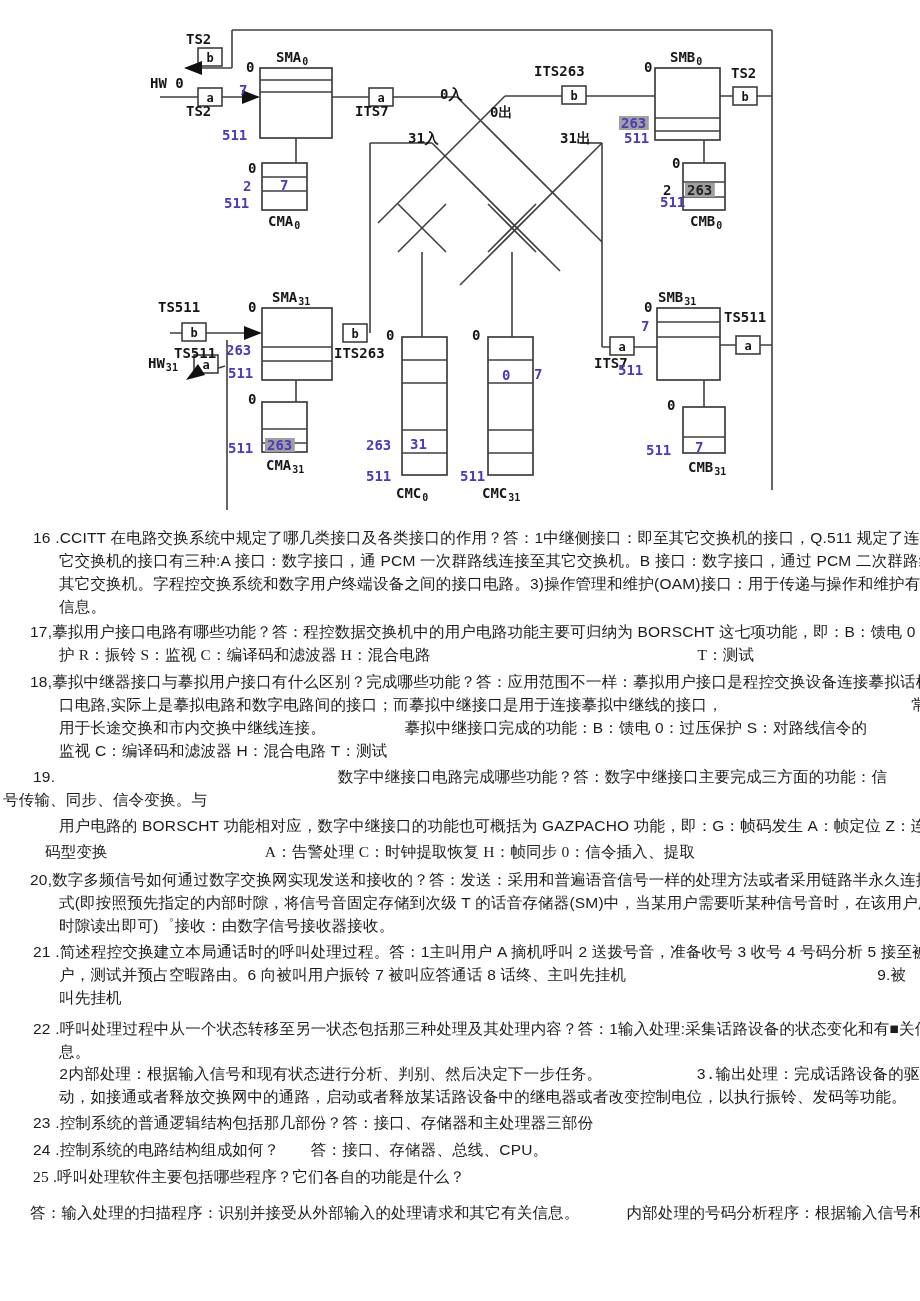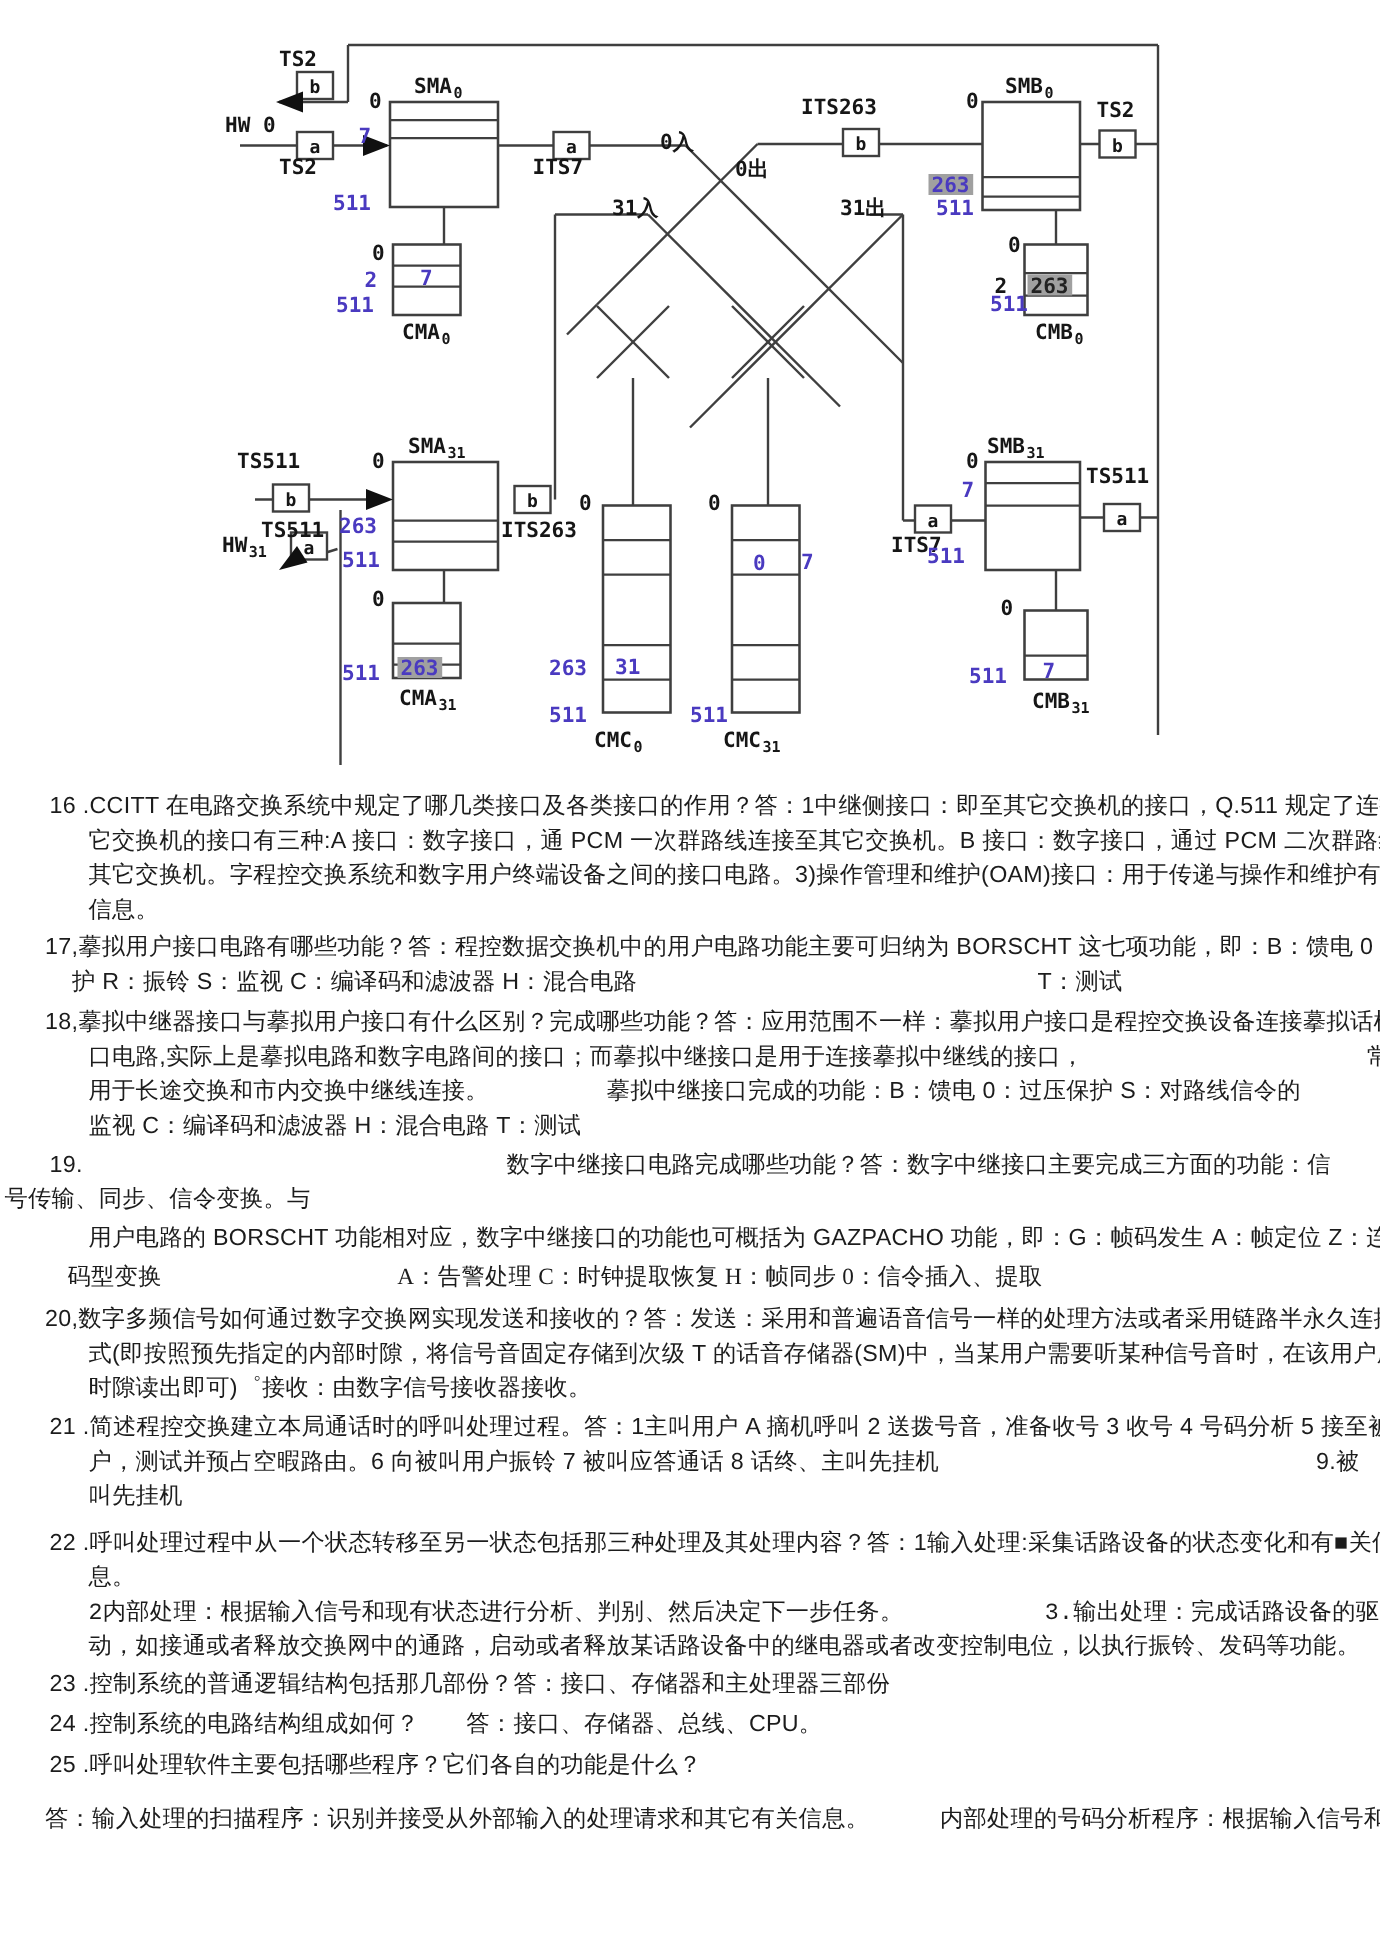--- a/index.html
+++ b/index.html
@@ -167,37 +167,37 @@
       <text x="618" y="375" font-size="14" font-weight="bold" fill="#4a3ac0" font-family="&quot;DejaVu Sans Mono&quot;,&quot;Liberation Sans&quot;,monospace">511</text>
       <text x="646" y="455" font-size="14" font-weight="bold" fill="#4a3ac0" font-family="&quot;DejaVu Sans Mono&quot;,&quot;Liberation Sans&quot;,monospace">511</text>
       <text x="695" y="452" font-size="14" font-weight="bold" fill="#4a3ac0" font-family="&quot;DejaVu Sans Mono&quot;,&quot;Liberation Sans&quot;,monospace">7</text>
     </svg>
   <div id="textlayer">
       <div class="tline" style="left: 33px; top: 527px;">16 .CCITT 在电路交换系统中规定了哪几类接口及各类接口的作用？答：1中继侧接口：即至其它交换机的接口，Q.511 规定了连接到其</div>
       <div class="tline" style="left: 59px; top: 550px;">它交换机的接口有三种:A 接口：数字接口，通 PCM 一次群路线连接至其它交换机。B 接口：数字接口，通过 PCM 二次群路线连接</div>
       <div class="tline" style="left: 59px; top: 573px;">其它交换机。字程控交换系统和数字用户终端设备之间的接口电路。3)操作管理和维护(OAM)接口：用于传递与操作和维护有关的</div>
       <div class="tline" style="left: 59px; top: 596px;">信息。</div>
       <div class="tline" style="left: 30px; top: 621px;">17,摹拟用户接口电路有哪些功能？答：程控数据交换机中的用户电路功能主要可归纳为 BORSCHT 这七项功能，即：B：馈电 0：过压保</div>
-      <div class="tline" style="left: 48px; top: 644px;">护 R：振铃 S：监视 C：编译码和滤波器 H：混合电路　　　　　　　　　　　　　　　　　T：测试</div>
+      <div class="tline" style="left: 59px; top: 644px; font-family: Liberation Serif, serif;">护 R：振铃 S：监视 C：编译码和滤波器 H：混合电路　　　　　　　　　　　　　　　　　T：测试</div>
       <div class="tline" style="left: 30px; top: 671px;">18,摹拟中继器接口与摹拟用户接口有什么区别？完成哪些功能？答：应用范围不一样：摹拟用户接口是程控交换设备连接摹拟话机的接</div>
       <div class="tline" style="left: 59px; top: 694px;">口电路,实际上是摹拟电路和数字电路间的接口；而摹拟中继接口是用于连接摹拟中继线的接口，　　　　　　　　　　　　常</div>
       <div class="tline" style="left: 59px; top: 717px;">用于长途交换和市内交换中继线连接。　　　　　摹拟中继接口完成的功能：B：馈电 0：过压保护 S：对路线信令的</div>
       <div class="tline" style="left: 59px; top: 740px;">监视 C：编译码和滤波器 H：混合电路 T：测试</div>
       <div class="tline" style="left: 33px; top: 766px;">19.　　　　　　　　　　　　　　　　　　数字中继接口电路完成哪些功能？答：数字中继接口主要完成三方面的功能：信</div>
       <div class="tline" style="left: 3px; top: 789px;">号传输、同步、信令变换。与</div>
       <div class="tline" style="left: 59px; top: 815px;">用户电路的 BORSCHT 功能相对应，数字中继接口的功能也可概括为 GAZPACHO 功能，即：G：帧码发生 A：帧定位 Z：连零抑制 P：</div>
       <div class="tline" style="left: 45px; top: 841px; font-family: Liberation Serif, serif;">码型变换　　　　　　　　　　A：告警处理 C：时钟提取恢复 H：帧同步 0：信令插入、提取</div>
       <div class="tline" style="left: 30px; top: 869px;">20,数字多频信号如何通过数字交换网实现发送和接收的？答：发送：采用和普遍语音信号一样的处理方法或者采用链路半永久连接方</div>
       <div class="tline" style="left: 59px; top: 892px;">式(即按照预先指定的内部时隙，将信号音固定存储到次级 T 的话音存储器(SM)中，当某用户需要听某种信号音时，在该用户所在</div>
       <div class="tline" style="left: 59px; top: 915px;">时隙读出即可)゜接收：由数字信号接收器接收。</div>
       <div class="tline" style="left: 33px; top: 941px;">21 .简述程控交换建立本局通话时的呼叫处理过程。答：1主叫用户 A 摘机呼叫 2 送拨号音，准备收号 3 收号 4 号码分析 5 接至被叫用</div>
       <div class="tline" style="left: 59px; top: 964px; text-align: center;">户，测试并预占空暇路由。6 向被叫用户振铃 7 被叫应答通话 8 话终、主叫先挂机　　　　　　　　　　　　　　　　9.被</div>
       <div class="tline" style="left: 59px; top: 987px;">叫先挂机</div>
       <div class="tline" style="left: 33px; top: 1018px;">22 .呼叫处理过程中从一个状态转移至另一状态包括那三种处理及其处理内容？答：1输入处理:采集话路设备的状态变化和有■关信</div>
       <div class="tline" style="left: 59px; top: 1041px;">息。</div>
       <div class="tline" style="left: 59px; top: 1064px; font-family: Liberation Mono, monospace;">2内部处理：根据输入信号和现有状态进行分析、判别、然后决定下一步任务。　　　　　　3.输出处理：完成话路设备的驱</div>
       <div class="tline" style="left: 59px; top: 1087px; font-family: Liberation Mono, monospace;">动，如接通或者释放交换网中的通路，启动或者释放某话路设备中的继电器或者改变控制电位，以执行振铃、发码等功能。</div>
       <div class="tline" style="left: 33px; top: 1112px;">23 .控制系统的普通逻辑结构包括那几部份？答：接口、存储器和主处理器三部份</div>
       <div class="tline" style="left: 33px; top: 1139px;">24 .控制系统的电路结构组成如何？　　答：接口、存储器、总线、CPU。</div>
-      <div class="tline" style="left: 33px; top: 1166px;">25 .呼叫处理软件主要包括哪些程序？它们各自的功能是什么？</div>
+      <div class="tline" style="left: 33px; top: 1166px; font-family: Liberation Serif, serif;">25 .呼叫处理软件主要包括哪些程序？它们各自的功能是什么？</div>
       <div class="tline" style="left: 30px; top: 1202px;">答：输入处理的扫描程序：识别并接受从外部输入的处理请求和其它有关信息。　　　内部处理的号码分析程序：根据输入信号和</div>
     </div>
 </div>
 
 </body></html>

